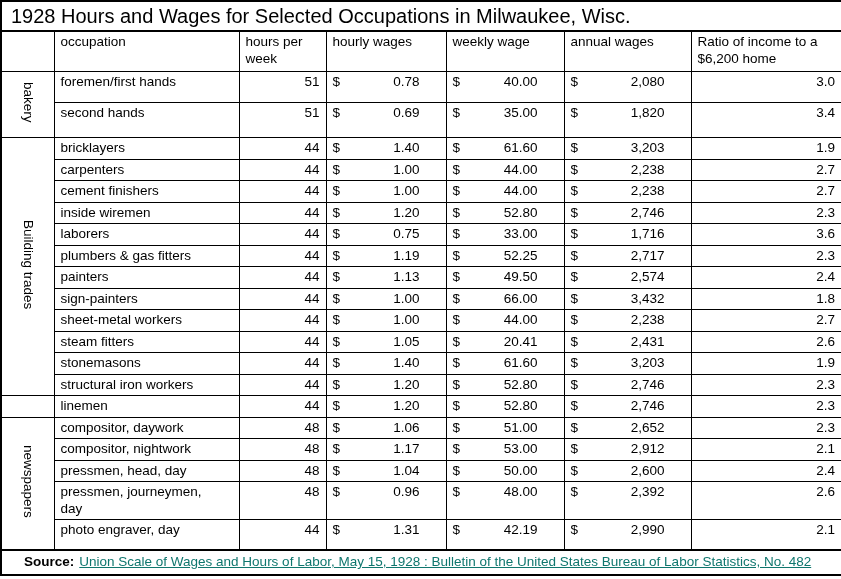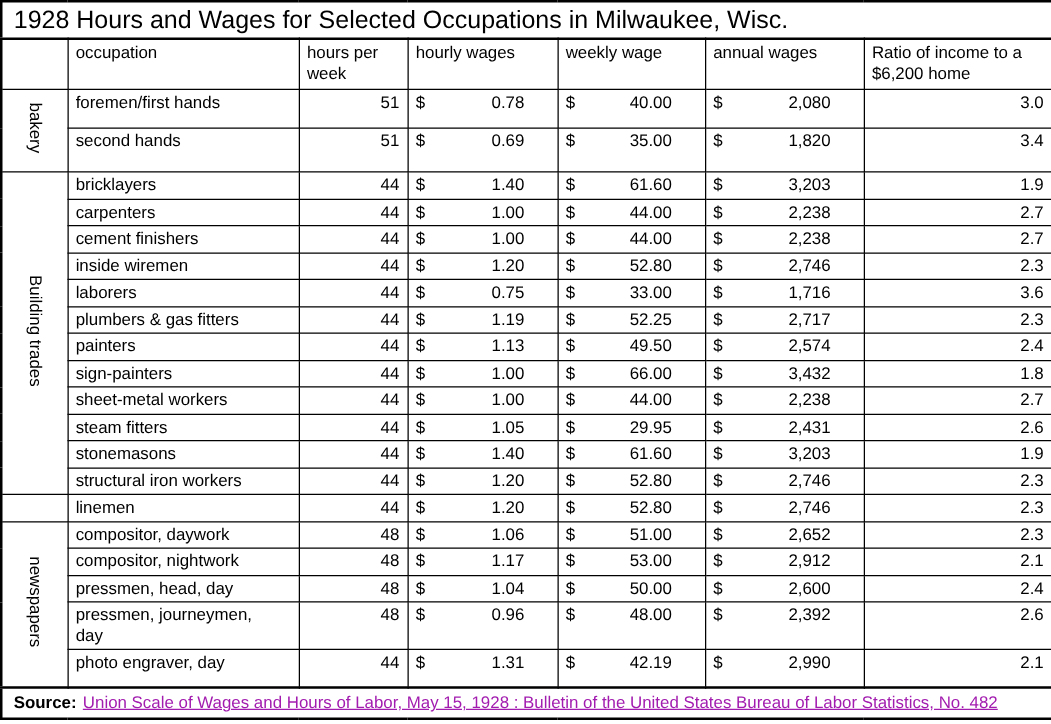--- a/index.html
+++ b/index.html
@@ -37,21 +37,21 @@
   }
   .occ{white-space:pre-line;}
   .num{text-align:right;}
   .money{display:flex;justify-content:space-between;}
   .money .amt{margin-right:20px;text-align:right;}
   tr.g-first>td{border-top:1.5px solid #000;}
   .source-cell{
     height:19px;vertical-align:middle;border-top:2px solid #000;
     padding-left:9px;font-size:13.5px;white-space:nowrap;
   }
-  .source-lbl{font-weight:bold;margin-right:5px;}
+  .source-lbl{font-weight:bold;margin-right:5px;margin-left:13px;}
   .src-link{text-decoration:underline;cursor:pointer;}
 </style>
 </head>
 <body>
 
 <table>
   <colgroup>
     <col style="width:53px">
       <col style="width:185px">
       <col style="width:87px">
@@ -333,21 +333,21 @@
         <td class="num">44</td>
         <td>
           <div class="money">
             <span>$</span>
             <span class="amt">1.05</span>
           </div>
         </td>
         <td>
           <div class="money">
             <span>$</span>
-            <span class="amt">29.95</span>
+            <span class="amt">20.41</span>
           </div>
         </td>
         <td>
           <div class="money">
             <span>$</span>
             <span class="amt">2,431</span>
           </div>
         </td>
         <td class="num">2.6</td>
       </tr>
@@ -535,17 +535,17 @@
             <span>$</span>
             <span class="amt">2,990</span>
           </div>
         </td>
         <td class="num">2.1</td>
       </tr>
     </tbody>
   <tbody>
     <tr>
       <td class="source-cell" colspan="7">
-        <span class="source-lbl">Source:</span><span class="src-link" style="color: #a21caf;">Union Scale of Wages and Hours of Labor, May 15, 1928 : Bulletin of the United States Bureau of Labor Statistics, No. 482</span>
+        <span class="source-lbl">Source:</span><span class="src-link" style="color: #0f766e;">Union Scale of Wages and Hours of Labor, May 15, 1928 : Bulletin of the United States Bureau of Labor Statistics, No. 482</span>
       </td>
     </tr>
   </tbody>
 </table>
 
 </body></html>

